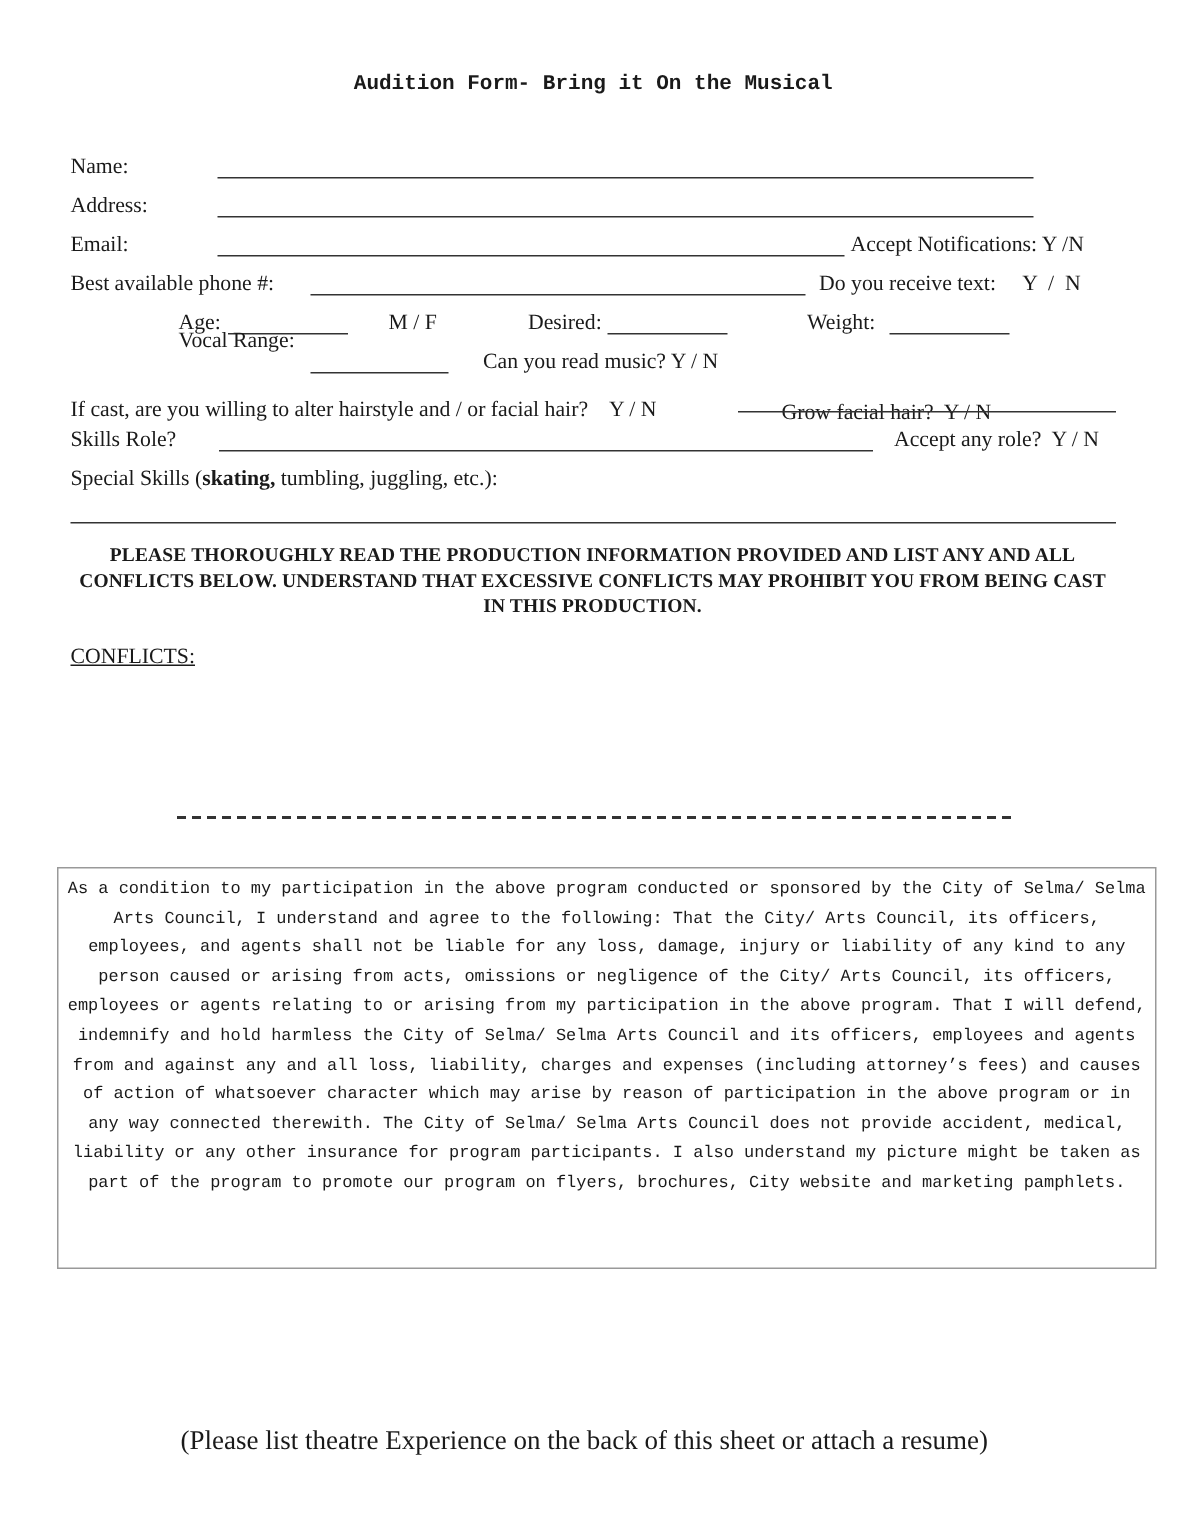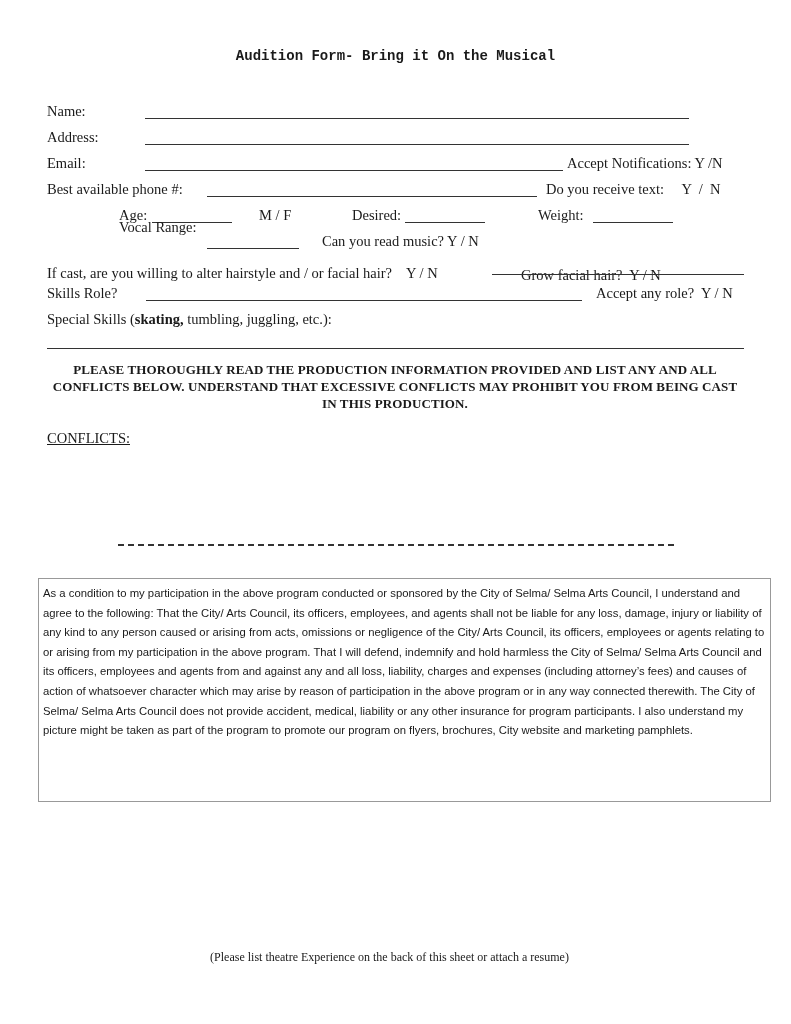--- a/index.html
+++ b/index.html
@@ -8,24 +8,24 @@
   .abs { position: absolute; white-space: nowrap; }
   .t { font-family: "Liberation Serif", serif; font-size: 14.5px; }
   .title { left: 0; width: 791px; top: 48px; text-align: center; font-weight: bold; font-size: 14px;
            font-family: Liberation Mono, monospace; }
   .line { position: absolute; border-bottom: 1px solid #333; height: 0; }
   .bold { font-weight: bold; }
   .notice { left: 45px; width: 700px; top: 361px; text-align: center; font-weight: bold;
             font-family: "Liberation Serif", serif; font-size: 13px; line-height: 17px; white-space: normal; letter-spacing: 0.1px; }
   .conflicts { left: 47px; top: 430px; text-decoration: underline; font-family: "Liberation Serif", serif; font-size: 14.5px; }
   .dashes { left: 118px; top: 544px; width: 556px; border-top: 2px dashed #333; height: 0; }
-  .waiver { position: absolute; left: 38px; top: 578px; width: 733px; height: 224px; border: 1px solid #999;
-            box-sizing: border-box; padding: 5px 4px 0 4px; font-family: Liberation Sans, sans-serif;
-            font-size: 11.3px; line-height: 19.6px; color: #1a1a1a; }
-  .footer { left: 0; width: 779px; top: 950px; text-align: center; font-family: "Liberation Serif", serif; font-size: 12px; }
+  .waiver { position: absolute; left: 38px; top: 578px; width: 733px; height: 268px; border: 1px solid #999;
+            box-sizing: border-box; padding: 5px 4px 0 4px; font-family: Liberation Mono, monospace;
+            font-size: 11.3px; line-height: 19.6px; color: #1a1a1a; text-align: center; }
+  .footer { left: 0; width: 779px; top: 950px; text-align: center; font-family: "Liberation Serif", serif; font-size: 18px; }
 </style>
 </head>
 <body>
 
 <div class="abs title">Audition Form- Bring it On the Musical</div>
 
 <div class="abs t" style="left:47px;top:103px;">Name:</div>
 <div class="line" style="left:145px;top:118px;width:544px;"></div>
 
 <div class="abs t" style="left:47px;top:129px;">Address:</div>

